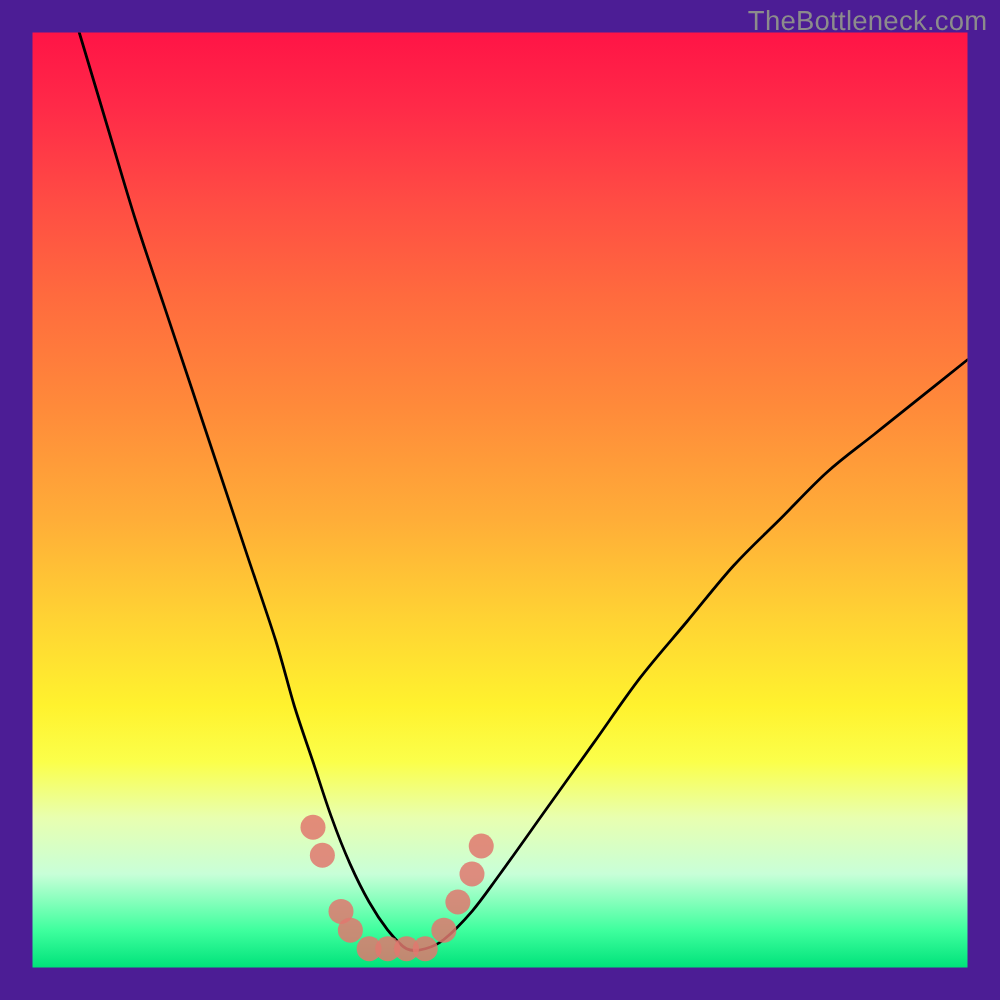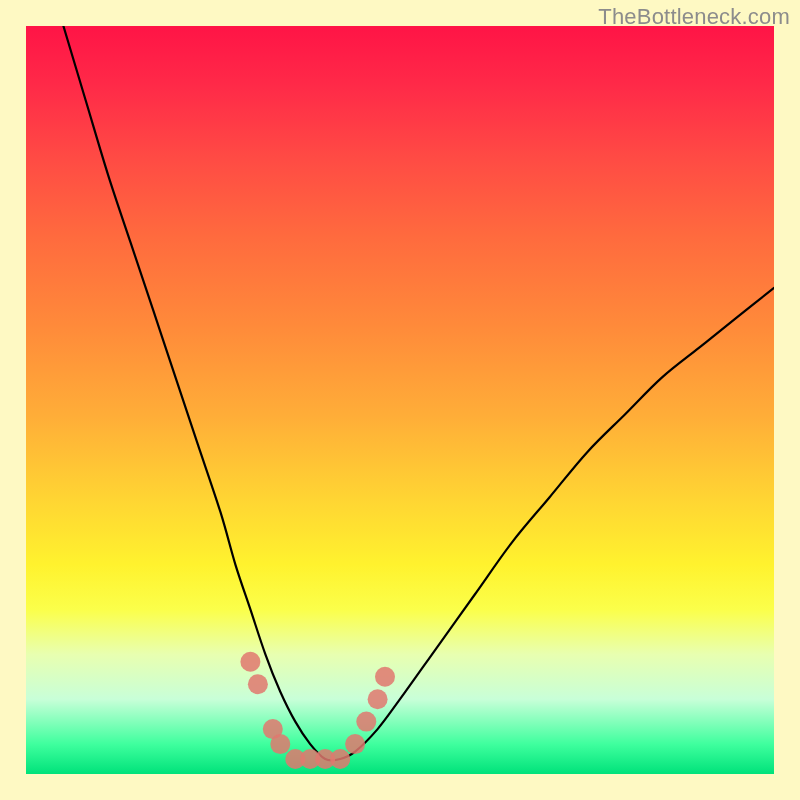--- a/index.html
+++ b/index.html
@@ -9,21 +9,21 @@
     height: 800px;
     background: #000;
     overflow: hidden;
   }
   .frame {
     position: absolute;
     left: 0;
     top: 0;
     width: 800px;
     height: 800px;
-    background: #fef9c3;
+    background: #4c1d95;
   }
   .plot-area {
     position: absolute;
     left: 26px;
     top: 26px;
     width: 748px;
     height: 748px;
     
     background: linear-gradient(
       to bottom,

